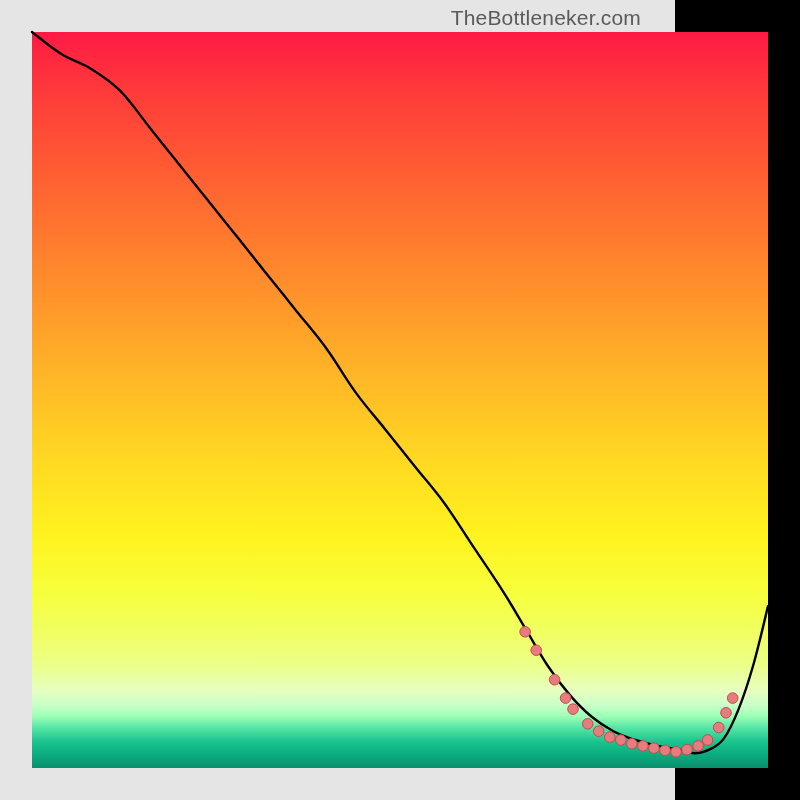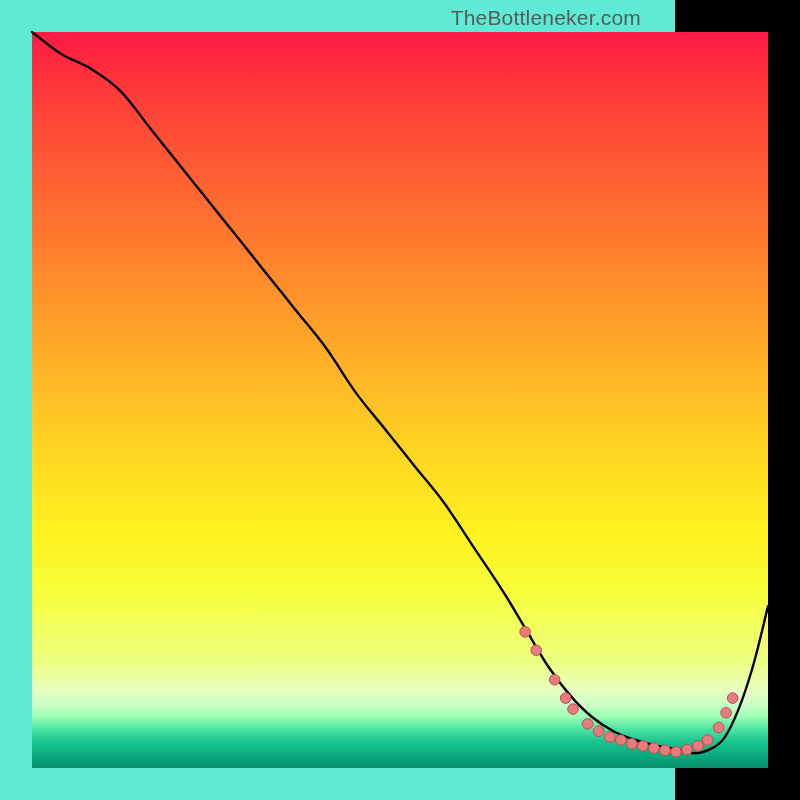--- a/index.html
+++ b/index.html
@@ -10,21 +10,21 @@
     background: #000;
     overflow: hidden;
     font-family: Arial, Helvetica, sans-serif;
   }
   .frame {
     position: absolute;
     left: 0;
     top: 0;
     width: 675px;
     height: 800px;
-    background: #5eead4;
+    background: #e5e5e5;
   }
   .plot {
     position: absolute;
     left: 32px;
     top: 32px;
     width: 736px;
     height: 736px;
     background: linear-gradient(to bottom,
       #ff1a44 0%,
       #ff3a3a 8%,

